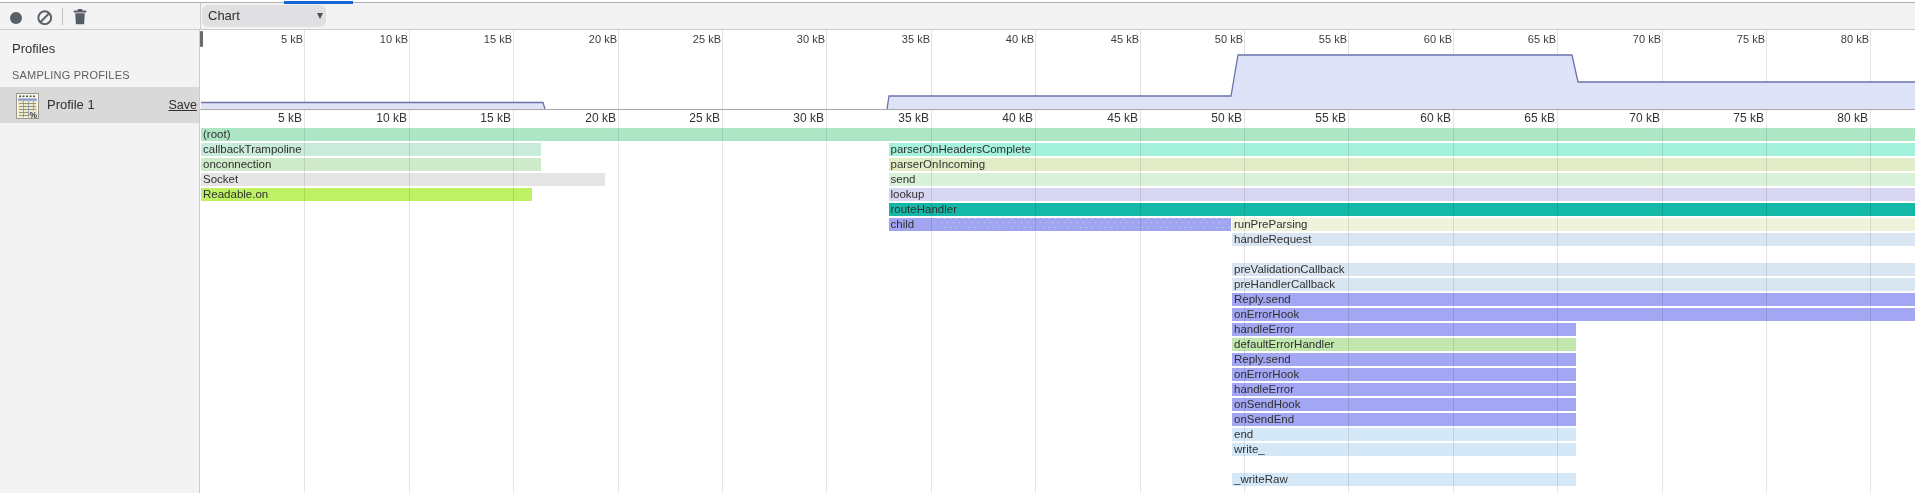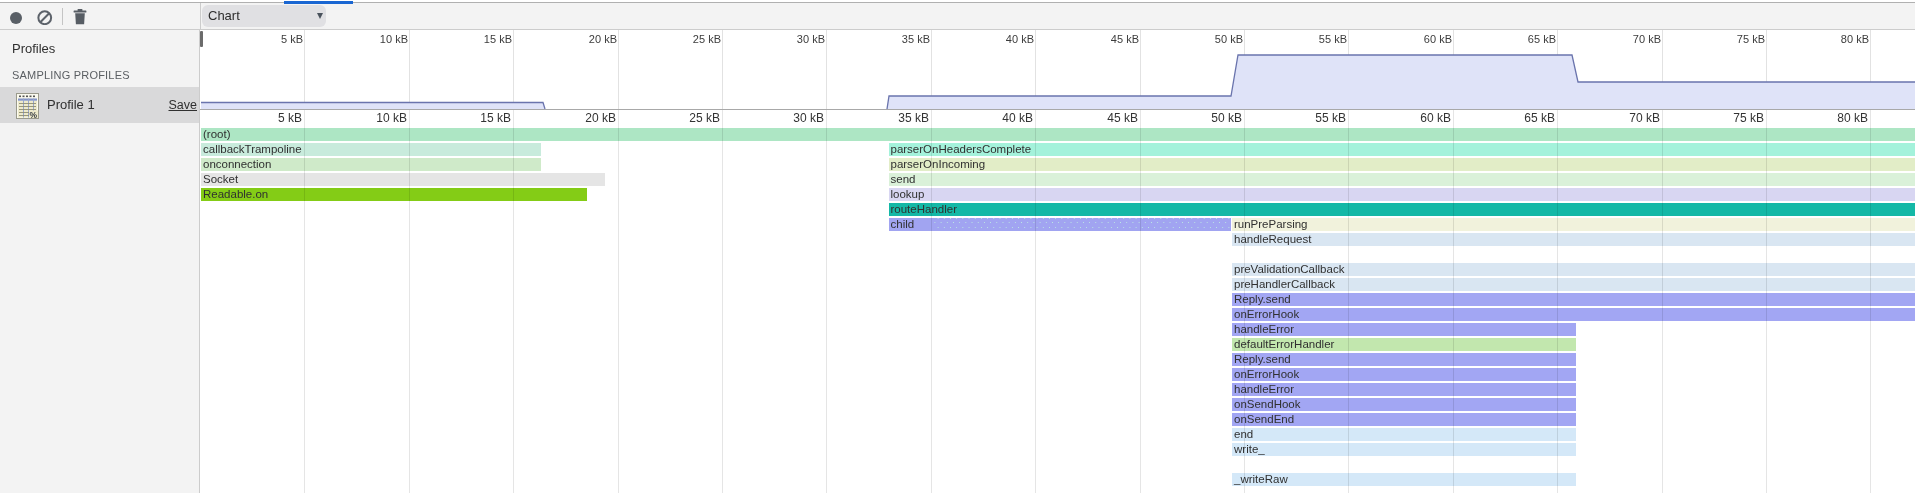--- a/index.html
+++ b/index.html
@@ -158,21 +158,21 @@
   <div class="abs frlbl" style="left:1678px">75 kB</div>
   <div class="abs frlbl" style="left:1782px">80 kB</div>
 
   <div class="abs bar" style="left:201px;top:128px;width:1714px;background:#ade6c4">(root)</div>
   <div class="abs bar" style="left:201px;top:143px;width:339.5px;background:#c8ebdc">callbackTrampoline</div>
   <div class="abs bar" style="left:888.5px;top:143px;width:1026.5px;background:#a4f2db">parserOnHeadersComplete</div>
   <div class="abs bar" style="left:201px;top:158px;width:339.5px;background:#cfeac9">onconnection</div>
   <div class="abs bar" style="left:888.5px;top:158px;width:1026.5px;background:#e2edc7">parserOnIncoming</div>
   <div class="abs bar" style="left:201px;top:173px;width:404px;background:#e5e5e5">Socket</div>
   <div class="abs bar" style="left:888.5px;top:173px;width:1026.5px;background:#daf1d9">send</div>
-  <div class="abs bar" style="left:201px;top:188px;width:386px;background:#84cc16">Readable.on</div>
+  <div class="abs bar" style="left:201px;top:188px;width:331px;background:#bef264">Readable.on</div>
   <div class="abs bar" style="left:888.5px;top:188px;width:1026.5px;background:#d8d6f2">lookup</div>
   <div class="abs bar" style="left:888.5px;top:203px;width:1026.5px;background:#14b8a6">routeHandler</div>
   <div class="abs bar" style="left:888.5px;top:218px;width:342.0px;background:#a1a4f1">child</div>
   <div class="abs" style="left:934px;top:218px;width:296px;height:13px;background-image:radial-gradient(circle 1.1px,#bce9e1 60%,rgba(0,0,0,0) 65%),radial-gradient(circle 1.1px,#bce9e1 60%,rgba(0,0,0,0) 65%);background-size:6.2px 9px,6.2px 9px;background-position:1px 5px,4px 9px;"></div>
   <div class="abs bar" style="left:1232px;top:218px;width:683px;background:#f1f2dc">runPreParsing</div>
   <div class="abs bar" style="left:1232px;top:233px;width:683px;background:#d9e6f2">handleRequest</div>
   <div class="abs bar" style="left:1232px;top:263px;width:683px;background:#d9e6f2">preValidationCallback</div>
   <div class="abs bar" style="left:1232px;top:278px;width:683px;background:#d9e6f2">preHandlerCallback</div>
   <div class="abs bar" style="left:1232px;top:293px;width:683px;background:#a2a6f3">Reply.send</div>
   <div class="abs bar" style="left:1232px;top:308px;width:683px;background:#a2a6f3">onErrorHook</div>

